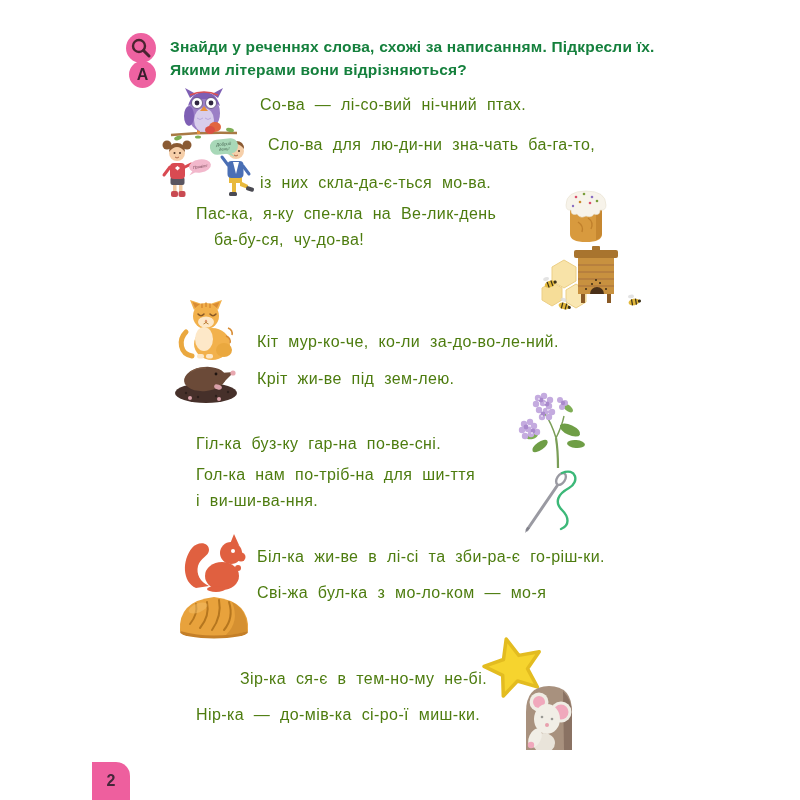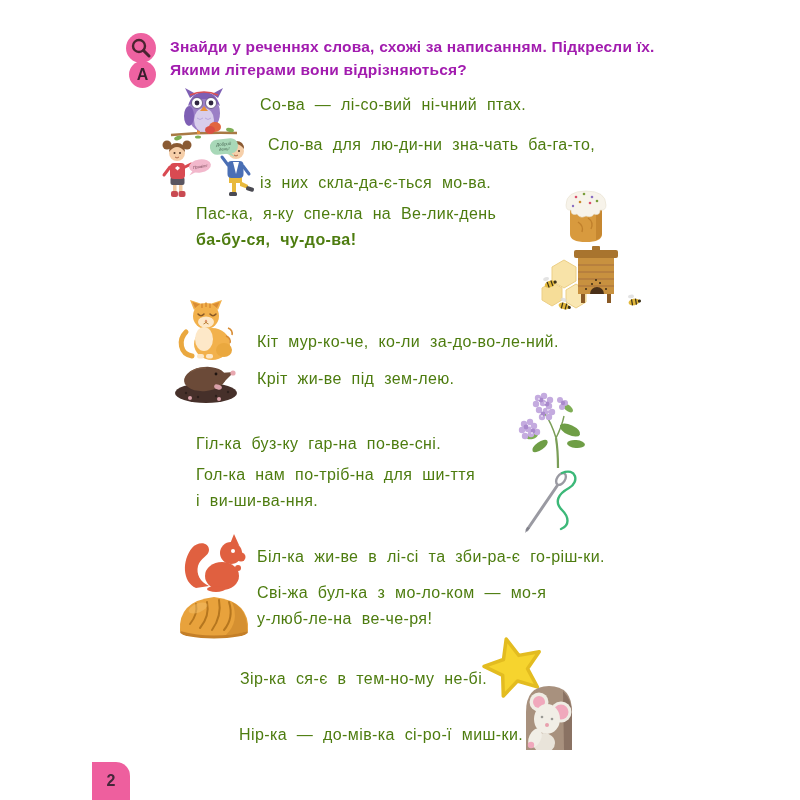--- a/index.html
+++ b/index.html
@@ -1,20 +1,20 @@
 <!DOCTYPE html>
 <html><head>
 <meta charset="utf-8">
 <style>
   html,body{margin:0;padding:0;background:#ffffff;}
   .page{position:relative;width:800px;height:800px;background:#ffffff;overflow:hidden;
         font-family:"Liberation Sans", sans-serif;}
   .task-circle{position:absolute;border-radius:50%;background:#ee62a1;
         display:flex;align-items:center;justify-content:center;}
-  .instr{position:absolute;font-size:15.5px;font-weight:bold;color:#a21caf;
+  .instr{position:absolute;font-size:15.5px;font-weight:bold;color:#15803d;
         letter-spacing:0.2px;white-space:nowrap;}
   .line{position:absolute;font-size:16px;color:#4d7c0f;letter-spacing:0.4px;
         word-spacing:5px;white-space:nowrap;text-align:right;}
   .illo{position:absolute;}
   .page-tab{position:absolute;left:92px;top:762px;width:38px;height:38px;
         background:#ee5f9e;border-radius:0 14px 0 0;
         display:flex;align-items:center;justify-content:center;}
   .page-tab span{font-size:16px;font-weight:bold;color:#45273a;}
   .letter-glyph{font-size:16px;font-weight:bold;color:#3a1f2e;}
 </style>
@@ -33,31 +33,30 @@
     <span class="letter-glyph">А</span>
   </div>
 
   <div class="instr" style="left:170px;top:38px;">Знайди у реченнях слова, схожі за написанням. Підкресли їх.</div>
   <div class="instr" style="left:170px;top:61px;">Якими літерами вони відрізняються?</div>
 
   <div class="line" style="left:260px;top:96px;">Со-ва — лі-со-вий ні-чний птах.</div>
   <div class="line" style="left:268px;top:136px;">Сло-ва для лю-ди-ни зна-чать ба-га-то,</div>
   <div class="line" style="left:260px;top:162px;margin-top:12px;">із них скла-да-є-ться мо-ва.</div>
   <div class="line" style="left:196px;top:205px;">Пас-ка, я-ку спе-кла на Ве-лик-день</div>
-  <div class="line" style="left:196px;top:231px;font-weight:bold;">ба-бу-ся, чу-до-ва!</div>
+  <div class="line" style="left:214px;top:231px;">ба-бу-ся, чу-до-ва!</div>
   <div class="line" style="left:257px;top:333px;">Кіт мур-ко-че, ко-ли за-до-во-ле-ний.</div>
   <div class="line" style="left:257px;top:370px;">Кріт жи-ве під зем-лею.</div>
   <div class="line" style="left:196px;top:435px;">Гіл-ка буз-ку гар-на по-ве-сні.</div>
   <div class="line" style="left:196px;top:466px;">Гол-ка нам по-тріб-на для ши-ття</div>
   <div class="line" style="left:196px;top:492px;">і ви-ши-ва-ння.</div>
   <div class="line" style="left:257px;top:548px;">Біл-ка жи-ве в лі-сі та зби-ра-є го-ріш-ки.</div>
   <div class="line" style="left:257px;top:584px;">Сві-жа бул-ка з мо-ло-ком — мо-я</div>
-  <div class="line" style="left:257px;top:610px;">у-люб-ле-на ве-че-ря!</div>
   <div class="line" style="left:196px;top:670px;margin-left:44px;">Зір-ка ся-є в тем-но-му не-бі.</div>
-  <div class="line" style="left:196px;top:726px;margin-left:43px;">Нір-ка — до-мів-ка сі-ро-ї миш-ки.</div>
+  <div class="line" style="left:196px;top:706px;">Нір-ка — до-мів-ка сі-ро-ї миш-ки.</div>
 
   <svg class="illo" style="left:168px;top:86px;" width="72" height="58" viewBox="0 0 72 58">
     <path d="M3 49 Q36 46 69 47" stroke="#a97a45" stroke-width="2.5" fill="none"></path>
     <ellipse cx="10" cy="52" rx="4" ry="2" fill="#7fae55" transform="rotate(-20 10 52)"></ellipse>
     <ellipse cx="62" cy="44" rx="4" ry="2" fill="#7fae55" transform="rotate(15 62 44)"></ellipse>
     <ellipse cx="30" cy="51" rx="3" ry="1.5" fill="#7fae55"></ellipse>
     <rect x="29" y="43" width="3" height="5" fill="#e8903c"></rect>
     <rect x="40" y="43" width="3" height="5" fill="#e8903c"></rect>
     <ellipse cx="36" cy="27" rx="16" ry="19" fill="#9b7fc6"></ellipse>
     <polygon points="22,12 17,2 28,8" fill="#7e5fb4"></polygon>

